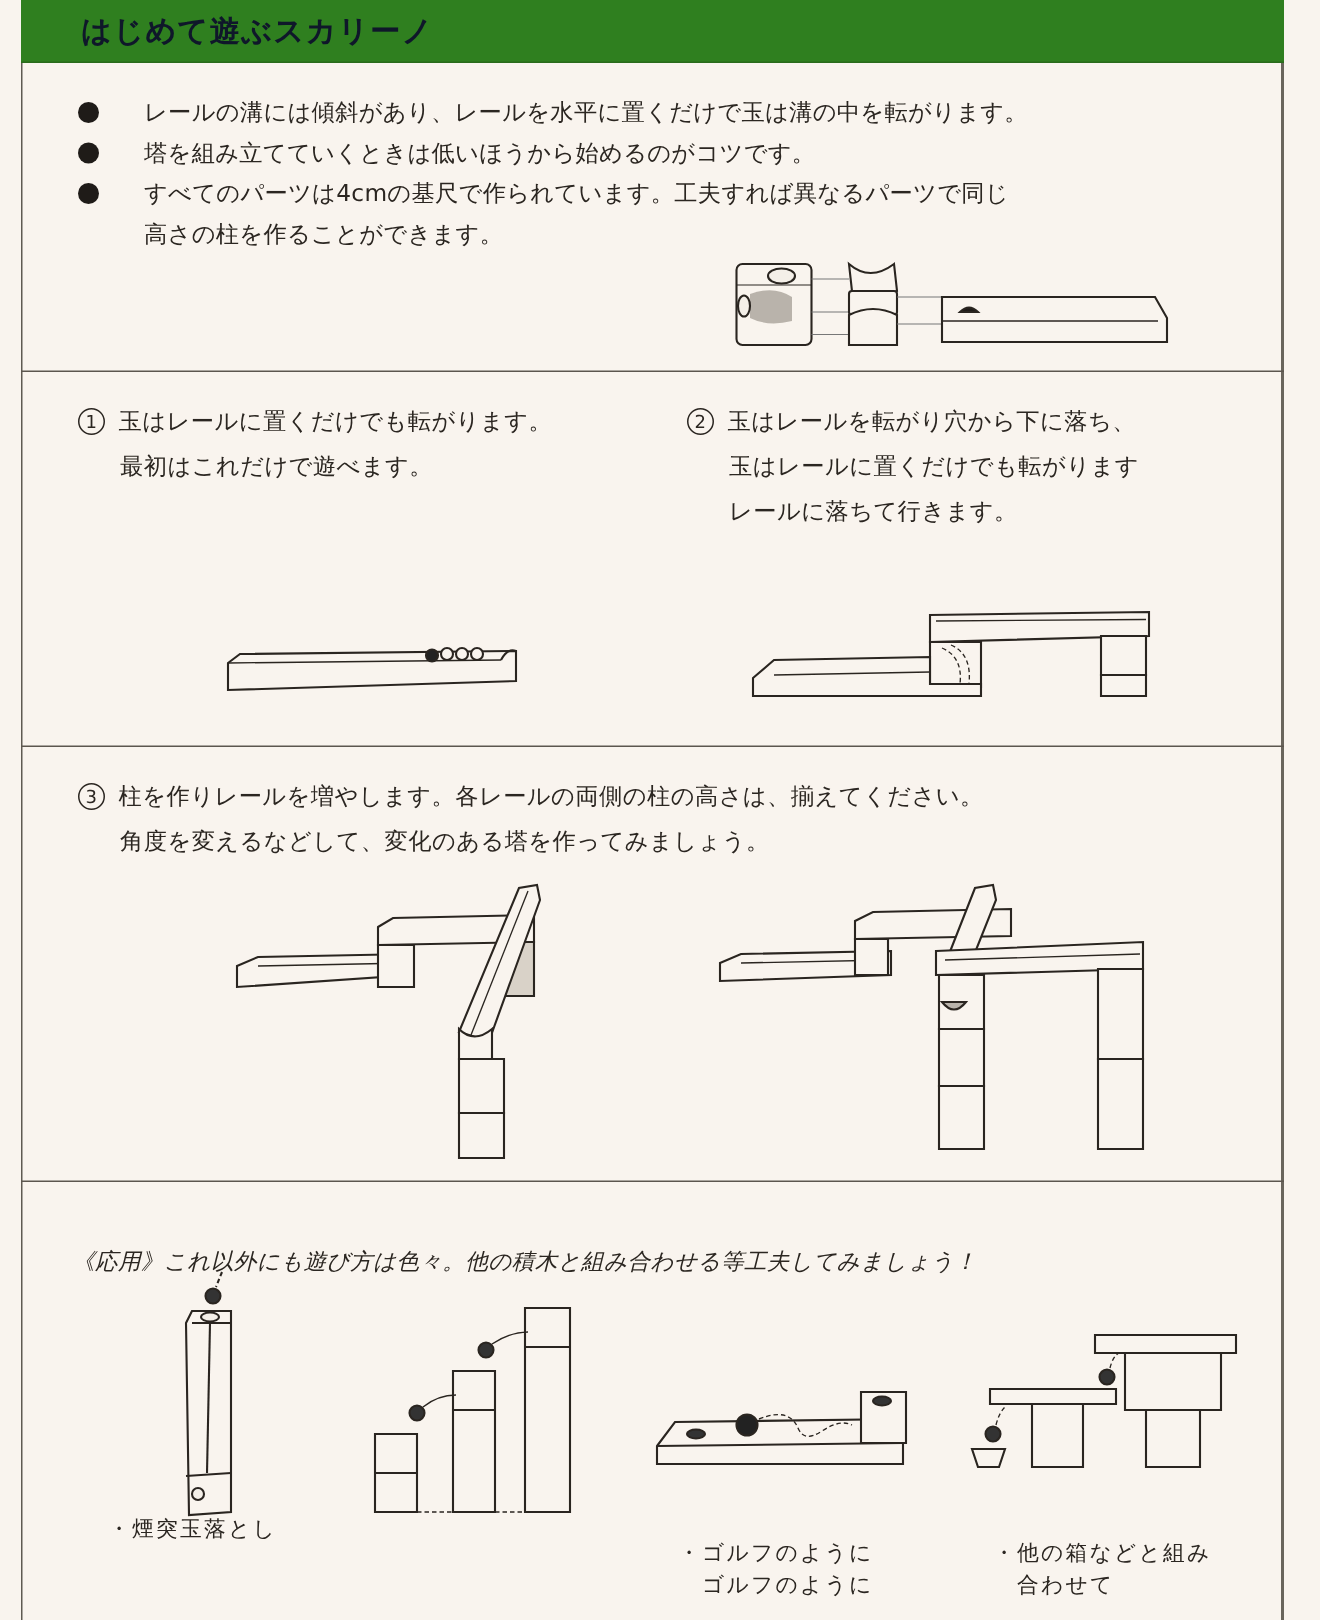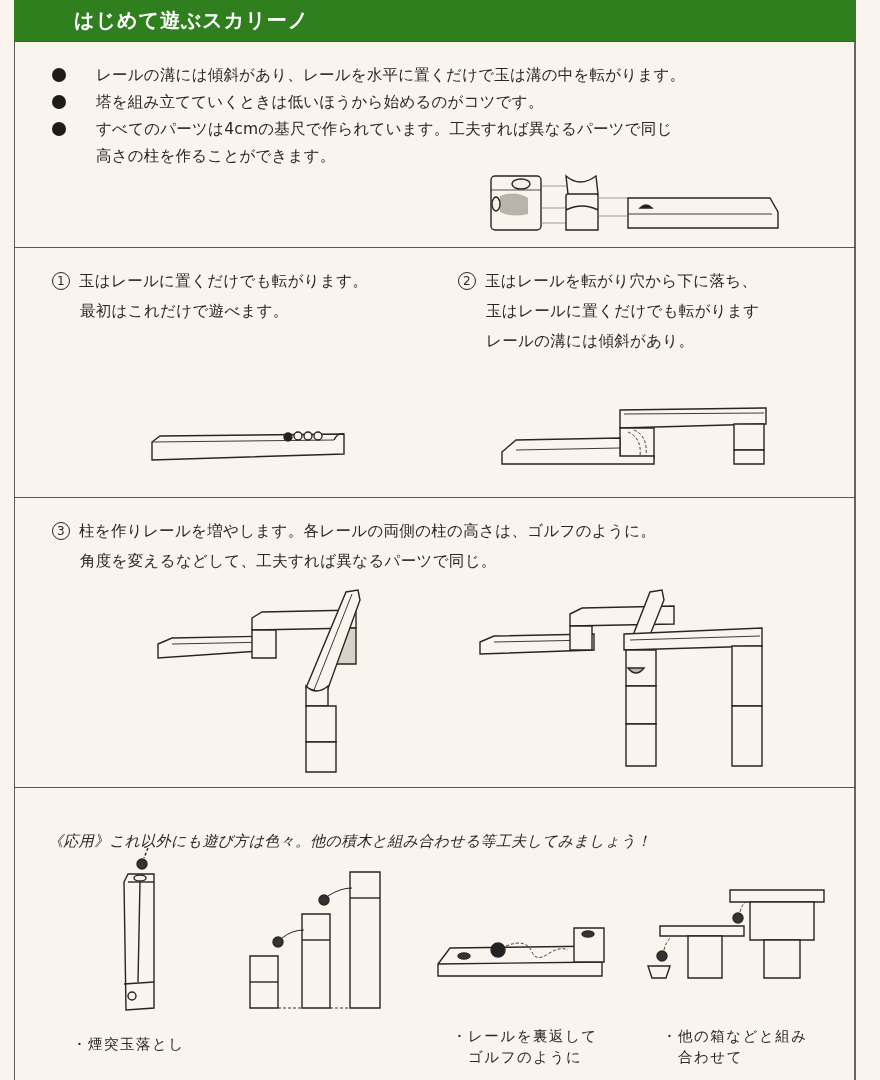--- a/index.html
+++ b/index.html
@@ -6,22 +6,22 @@
   html, body { width: 880px; height: 1080px; background: #f8f3ec; overflow: hidden; }
   body { font-family: "DejaVu Sans", "Liberation Sans", sans-serif; color: #2b2621; position: relative; }
 
   .page { position: absolute; left: 0; top: 0; width: 880px; height: 1080px; background: #f9f4ee; }
 
   .frame { position: absolute; left: 14px; top: 0; width: 842px; height: 1080px;
            border-left: 1.5px solid #5f5a52; border-right: 2px solid #6a655c; }
 
   .header { position: absolute; left: 14px; top: 0; width: 842px; height: 42px;
             background: #2f7f1f; border-bottom: 1px solid #2a6b1c; }
-  .header-title { position: absolute; left: 60px; top: 7px; font-size: 20px; font-weight: bold;
-                  color: #ffffff; letter-spacing: 1px; }
+  .header-title { position: absolute; left: 40px; top: 7px; font-size: 20px; font-weight: bold;
+                  color: #0f172a; letter-spacing: 1px; }
 
   .divider { position: absolute; left: 14px; width: 842px; height: 0; border-top: 1.8px solid #5c564e; }
 
   .bullets { position: absolute; left: 52px; top: 62px; width: 770px; }
   .bullet { display: flex; align-items: flex-start; font-size: 15.5px; line-height: 27px; letter-spacing: 0.2px; gap: 16px; }
   .bullet-dot { width: 14px; height: 14px; border-radius: 50%; background: #1f1b18; margin-top: 6px; margin-right: 14px; flex: 0 0 14px; }
   .bullet-text { flex: 1; }
 
   .step-text { position: absolute; font-size: 15.5px; line-height: 30px; letter-spacing: 0.3px; }
   .circ { display: inline-block; width: 18px; height: 18px; border: 1.3px solid #2b2621; border-radius: 50%;
@@ -84,21 +84,21 @@
   <div class="divider" style="top:247px"></div>
 
   <div class="step-text" style="left:52px;top:266px">
     <span class="circ">1</span><span>玉はレールに置くだけでも転がります。</span>
     <span class="indent">最初はこれだけで遊べます。</span>
   </div>
 
   <div class="step-text" style="left:458px;top:266px">
     <span class="circ">2</span><span>玉はレールを転がり穴から下に落ち、</span>
     <span class="indent">玉はレールに置くだけでも転がります</span>
-    <span class="indent">レールの溝には傾斜があり。</span>
+    <span class="indent">レールに落ちて行きます。</span>
   </div>
 
   <svg class="illus" style="left:148px;top:428px" width="200" height="36" viewBox="0 0 200 36" fill="none" stroke="#2a2520" stroke-width="1.4">
     <path d="M4 14 L12 8 L196 6 L196 26 L4 32 Z" fill="#f9f4ee"></path>
     <path d="M4 14 L186 12" stroke-width="0.9"></path>
     <path d="M186 12 Q190 4 196 6"></path>
     <circle cx="140" cy="9" r="4" fill="#222"></circle>
     <circle cx="150" cy="8" r="4" fill="#f9f4ee"></circle>
     <circle cx="160" cy="8" r="4" fill="#f9f4ee"></circle>
     <circle cx="170" cy="8" r="4" fill="#f9f4ee"></circle>
@@ -111,22 +111,22 @@
     <path d="M128 30 Q142 36 140 54 M134 28 Q148 34 146 54" stroke-dasharray="3 2" stroke-width="0.9"></path>
     <path d="M2 50 L16 38 L120 36 L120 54 L154 54 L154 62 L2 62 Z" fill="#f9f4ee"></path>
     <path d="M16 48 L120 46" stroke-width="0.9"></path>
     <rect x="234" y="22" width="30" height="26" fill="#f9f4ee"></rect>
     <rect x="234" y="48" width="30" height="14" fill="#f9f4ee"></rect>
   </svg>
 
   <div class="divider" style="top:497px"></div>
 
   <div class="step-text" style="left:52px;top:516px">
-    <span class="circ">3</span><span>柱を作りレールを増やします。各レールの両側の柱の高さは、ゴルフのように。</span>
-    <span class="indent">角度を変えるなどして、工夫すれば異なるパーツで同じ。</span>
+    <span class="circ">3</span><span>柱を作りレールを増やします。各レールの両側の柱の高さは、揃えてください。</span>
+    <span class="indent">角度を変えるなどして、変化のある塔を作ってみましょう。</span>
   </div>
 
   <svg class="illus" style="left:156px;top:588px" width="210" height="186" viewBox="0 0 210 186" fill="none" stroke="#2a2520" stroke-width="1.4">
     <path d="M2 56 L16 50 L118 48 L118 62 L2 70 Z" fill="#f9f4ee"></path>
     <path d="M16 56 L116 54" stroke-width="0.9"></path>
     <path d="M96 30 L106 24 L200 22 L200 40 L96 42 Z" fill="#f9f4ee"></path>
     <rect x="96" y="42" width="24" height="28" fill="#f9f4ee"></rect>
     <rect x="176" y="40" width="24" height="36" fill="#d9d2c8"></rect>
     <path d="M150 100 L190 4 L202 2 L204 12 L170 106 Z" fill="#f9f4ee"></path>
     <path d="M158 102 L196 6" stroke-width="0.9"></path>
@@ -196,25 +196,25 @@
     <rect x="118" y="52" width="36" height="38" fill="#f9f4ee"></rect>
     <rect x="14" y="38" width="84" height="10" fill="#f9f4ee"></rect>
     <rect x="42" y="48" width="34" height="42" fill="#f9f4ee"></rect>
     <circle cx="92" cy="30" r="5" fill="#333"></circle>
     <path d="M94 24 Q96 16 100 14" stroke-dasharray="3 2" stroke-width="0.9"></path>
     <circle cx="16" cy="68" r="5" fill="#333"></circle>
     <path d="M18 62 Q20 54 24 50" stroke-dasharray="3 2" stroke-width="0.9"></path>
     <path d="M2 78 L24 78 L20 90 L6 90 Z" fill="#f9f4ee"></path>
   </svg>
 
-  <div class="caption" style="left:72px;top:1034px">
+  <div class="caption" style="left:72px;top:1010px">
     <span>・煙突玉落とし</span>
   </div>
   <div class="caption" style="left:452px;top:1026px">
-    <span style="display:block">・レールを裏返して</span>
+    <span style="display:block">・ゴルフのように</span>
     <span style="display:block">　ゴルフのように</span>
   </div>
   <div class="caption" style="left:662px;top:1026px">
     <span style="display:block">・他の箱などと組み</span>
     <span style="display:block">　合わせて</span>
   </div>
 
 </div>
 
 </body></html>

